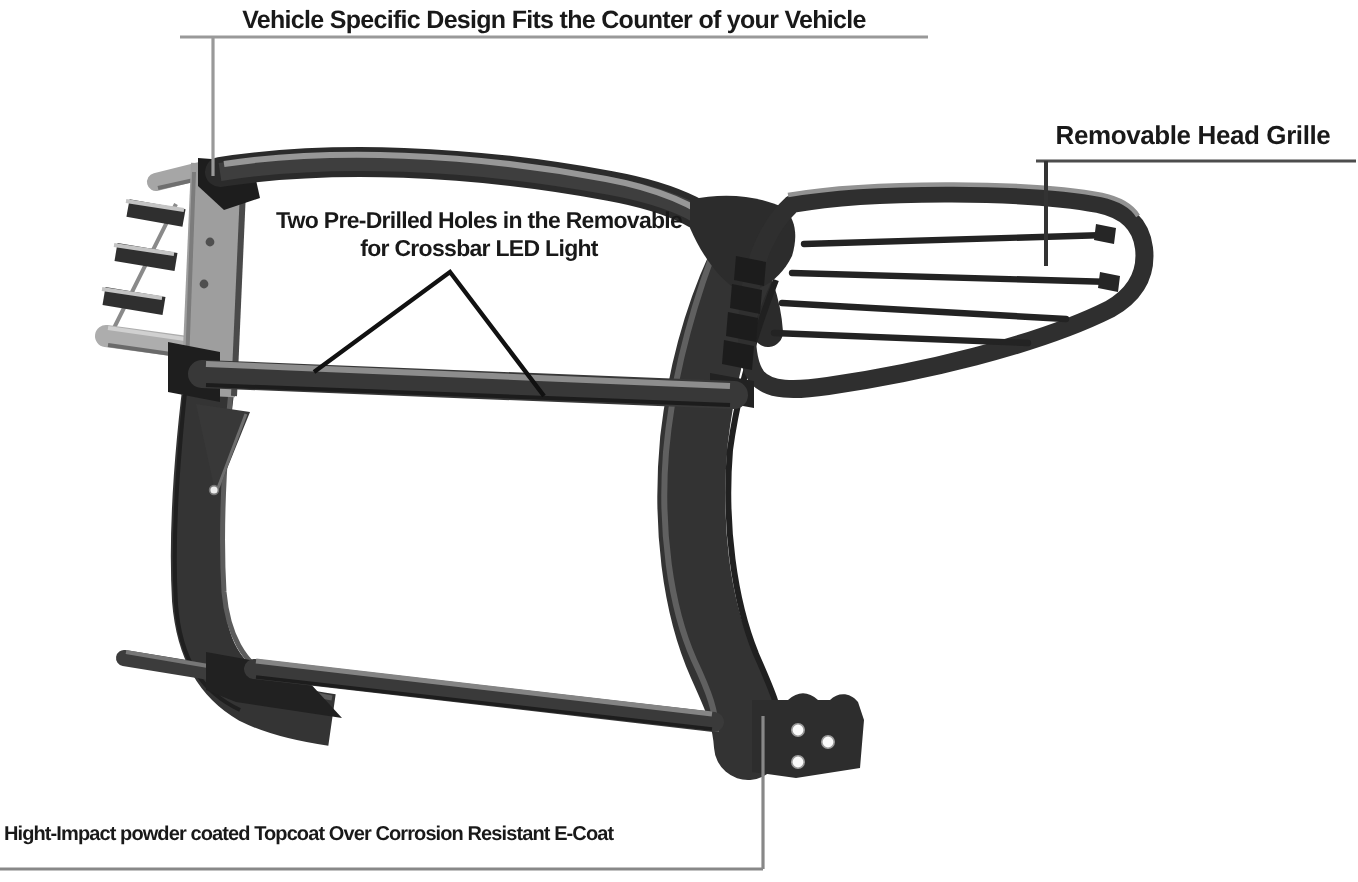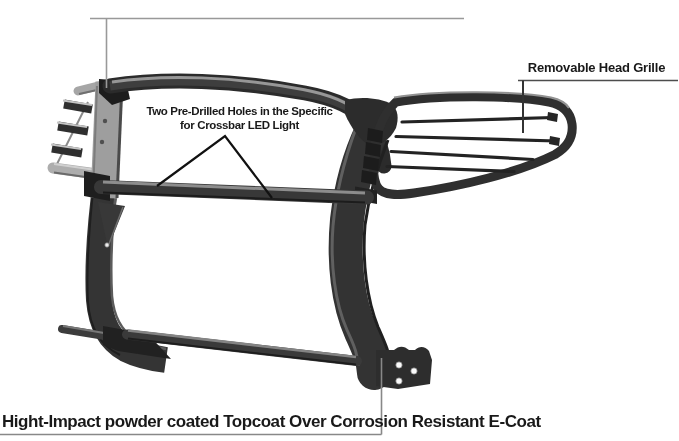--- a/index.html
+++ b/index.html
@@ -7,21 +7,21 @@
     position:relative;width:679px;height:441px;background:#ffffff;
     font-family:"Liberation Sans",sans-serif;overflow:hidden;
   }
   #art{position:absolute;left:0;top:0;}
   .callout{
     position:absolute;color:#191919;font-weight:700;white-space:nowrap;
   }
   .callout-top{left:88px;top:3px;width:378px;text-align:center;font-size:12.5px;letter-spacing:-0.35px;}
   .callout-right{left:499px;top:60px;width:195px;text-align:center;font-size:13px;letter-spacing:-0.2px;}
   .callout-mid{left:130px;top:104px;width:219px;text-align:center;font-size:11.5px;letter-spacing:-0.35px;line-height:14px;}
-  .callout-bottom{left:2px;top:412px;font-size:17px;letter-spacing:-0.45px;}
+  .callout-bottom{left:2px;top:412px;font-size:10px;letter-spacing:-0.45px;}
 </style>
 </head>
 <body>
 
 <div id="stage">
 
   <svg id="art" width="679" height="441" viewBox="0 0 679 441">
 
     <g>
 
@@ -123,22 +123,23 @@
       <line x1="518" y1="80.5" x2="678" y2="80.5" stroke="#4d4d4d" stroke-width="1.6"></line>
       <line x1="523" y1="80.5" x2="523" y2="133" stroke="#333333" stroke-width="2"></line>
 
       <polyline points="157,186 225,136 272,198" stroke="#111111" stroke-width="2.2" fill="none"></polyline>
 
       <line x1="381.5" y1="358" x2="381.5" y2="434.5" stroke="#888888" stroke-width="1.6"></line>
       <line x1="0" y1="434.5" x2="381.5" y2="434.5" stroke="#888888" stroke-width="1.6"></line>
     </g>
   </svg>
 
+  <div class="callout callout-top">Vehicle Specific Design Fits the Counter of your Vehicle</div>
 
   <div class="callout callout-right">Removable Head Grille</div>
 
   <div class="callout callout-mid">
-    <div>Two Pre-Drilled Holes in the Specific</div>
+    <div>Two Pre-Drilled Holes in the Removable</div>
     <div>for Crossbar LED Light</div>
   </div>
 
   <div class="callout callout-bottom">Hight-Impact powder coated Topcoat Over Corrosion Resistant E-Coat</div>
 </div>
 
 </body></html>

